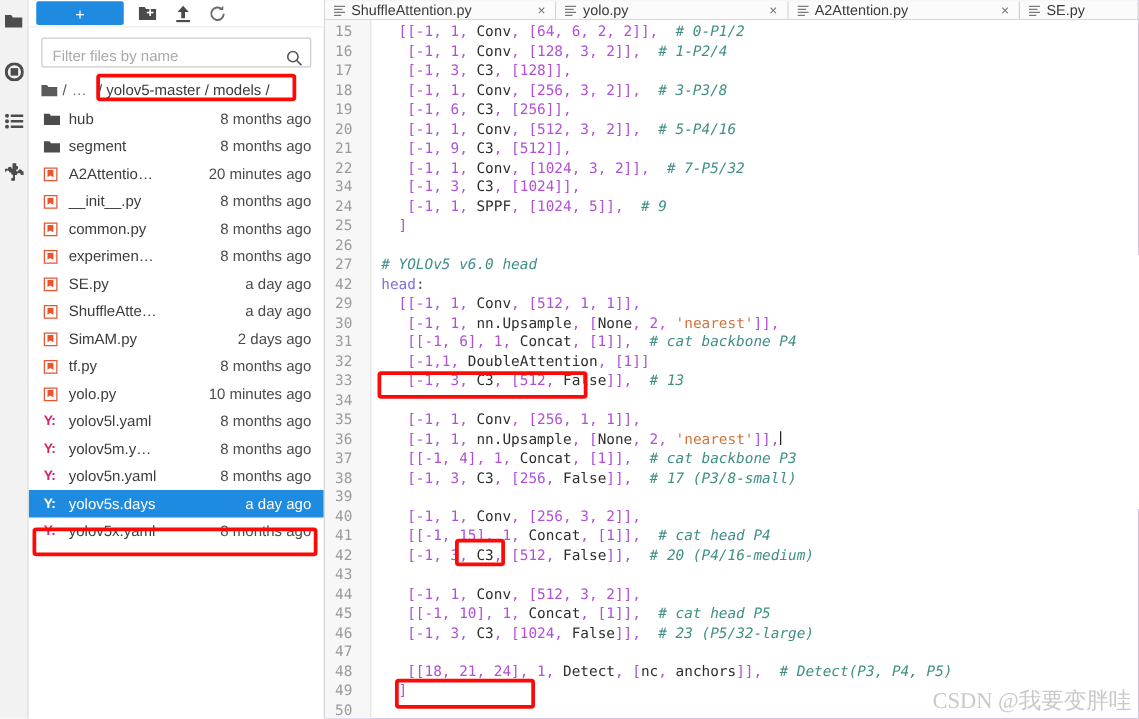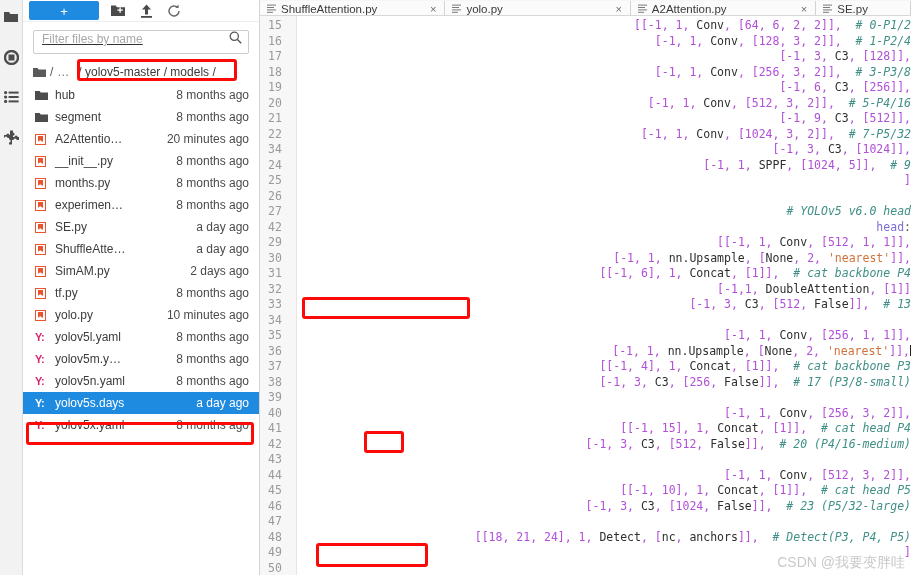--- a/index.html
+++ b/index.html
@@ -86,24 +86,23 @@
     cursor: pointer;
   }
   .tb-icon svg { display: block; }
 
   .filterwrap {
     margin: 8px 10px 6px 10px;
     height: 22px;
     border: 1px solid #ccc;
     border-radius: 2px;
     display: flex;
-    align-items: flex-start;
+    align-items: flex-end;
     padding: 0 6px;
     background: #fff;
-    text-decoration: underline;
   }
   .filterwrap input {
     flex: 1;
     border: none;
     outline: none;
     font-size: 12px;
     color: #333;
     background: transparent;
     font-family: "Liberation Sans", sans-serif;
   }
@@ -290,21 +289,20 @@
     border-right: 1px solid #e6e6e6;
     user-select: none;
   }
   .gutter div { height: 15.5px; }
   .codelines {
     flex: 1;
     padding: 2px 0 0 8px;
     white-space: pre;
     overflow: hidden;
     position: relative;
-    text-align: right;
   }
   .codelines .cl { height: 15.5px; }
 
   .tk-brk { color: #b14fd8; }
   .tk-id  { color: #2e2e2e; }
   .tk-key { color: #7a6fd8; }
   .tk-str { color: #d0733a; }
   .tk-com { color: #3f8f86; font-style: italic; }
   .tk-pun { color: #555; }
   .caret {
@@ -321,23 +319,23 @@
     border-radius: 3px;
     box-sizing: border-box;
     pointer-events: none;
     z-index: 5;
   }
 
   .watermark {
     position: absolute;
     right: 6px;
     bottom: 3px;
-    font-size: 14px;
+    font-size: 18px;
     color: #c9c9c9;
-    font-family: Liberation Sans, sans-serif;
+    font-family: Liberation Serif, serif;
     white-space: nowrap;
     user-select: none;
     z-index: 6;
   }
 </style>
 </head>
 <body>
 
 <div class="app">
 
@@ -448,21 +446,21 @@
           <span class="ico">
             <span class="pyico"></span>
           </span>
           <span class="fname">__init__.py</span>
           <span class="fmod">8 months ago</span>
         </div>
         <div class="frow">
           <span class="ico">
             <span class="pyico"></span>
           </span>
-          <span class="fname">months.py</span>
+          <span class="fname">common.py</span>
           <span class="fmod">8 months ago</span>
         </div>
         <div class="frow">
           <span class="ico">
             <span class="pyico"></span>
           </span>
           <span class="fname">experimen…</span>
           <span class="fmod">8 months ago</span>
         </div>
         <div class="frow">

